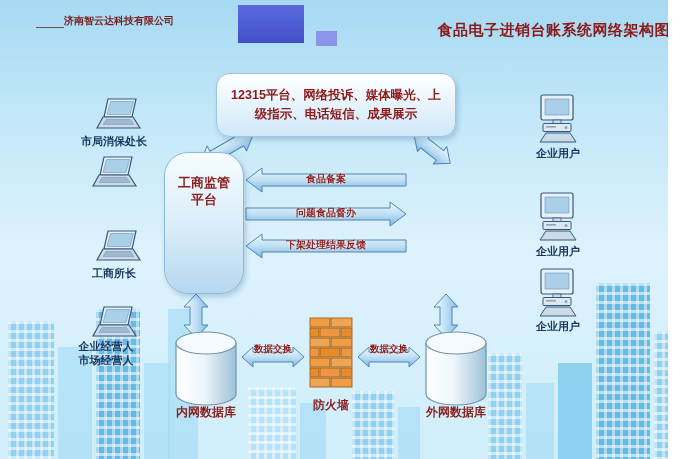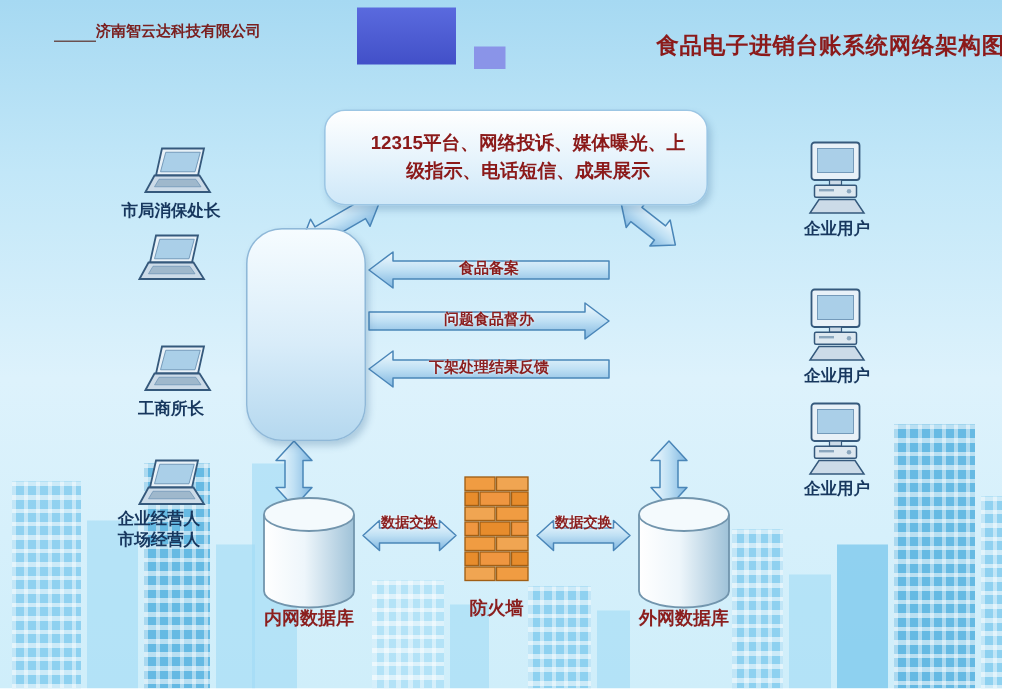--- a/index.html
+++ b/index.html
@@ -103,25 +103,27 @@
     <polygon points="406,214 390,202 390,208 246,208 246,220 390,220 390,226" fill="url(#ag)" stroke="#4a86b8" stroke-width="1" stroke-linejoin="round"></polygon>
     <polygon points="246,246 262,234 262,240 406,240 406,252 262,252 262,258" fill="url(#ag)" stroke="#4a86b8" stroke-width="1" stroke-linejoin="round"></polygon>
 
     <polygon points="196,294 208,307 202,307 202,325 208,325 196,338 184,325 190,325 190,307 184,307" fill="url(#agh)" stroke="#4a86b8" stroke-width="1" stroke-linejoin="round"></polygon>
     <polygon points="446,294 458,307 452,307 452,325 458,325 446,338 434,325 440,325 440,307 434,307" fill="url(#agh)" stroke="#4a86b8" stroke-width="1" stroke-linejoin="round"></polygon>
 
     <polygon points="242,357 253,347 253,352 293,352 293,347 304,357 293,367 293,362 253,362 253,367" fill="url(#ag)" stroke="#4a86b8" stroke-width="1" stroke-linejoin="round"></polygon>
     <polygon points="358,357 369,347 369,352 409,352 409,347 420,357 409,367 409,362 369,362 369,367" fill="url(#ag)" stroke="#4a86b8" stroke-width="1" stroke-linejoin="round"></polygon>
   </svg>
 
-  <div class="abs topbox" style="left:216px;top:73px;width:238px;height:62px;padding-left:16px;">
+  <div class="abs topbox" style="left:216px;top:73px;width:238px;height:62px;">
     <div class="topbox-text">12315平台、网络投诉、媒体曝光、上级指示、电话短信、成果展示</div>
   </div>
 
   <div class="abs platform" style="left:164px;top:152px;width:78px;height:140px;">
+    <div class="platform-title preline">工商监管
+平台</div>
   </div>
 
 
   <div class="flow-label" style="left:326px;top:179px;">食品备案</div>
   <div class="flow-label" style="left:326px;top:213px;">问题食品督办</div>
   <div class="flow-label" style="left:326px;top:245px;">下架处理结果反馈</div>
   <div class="flow-label small" style="left:273px;top:349px;">数据交换</div>
   <div class="flow-label small" style="left:389px;top:349px;">数据交换</div>
 
   <svg class="abs" style="left:96px;top:98px;" width="46" height="36" viewBox="0 0 46 36">

